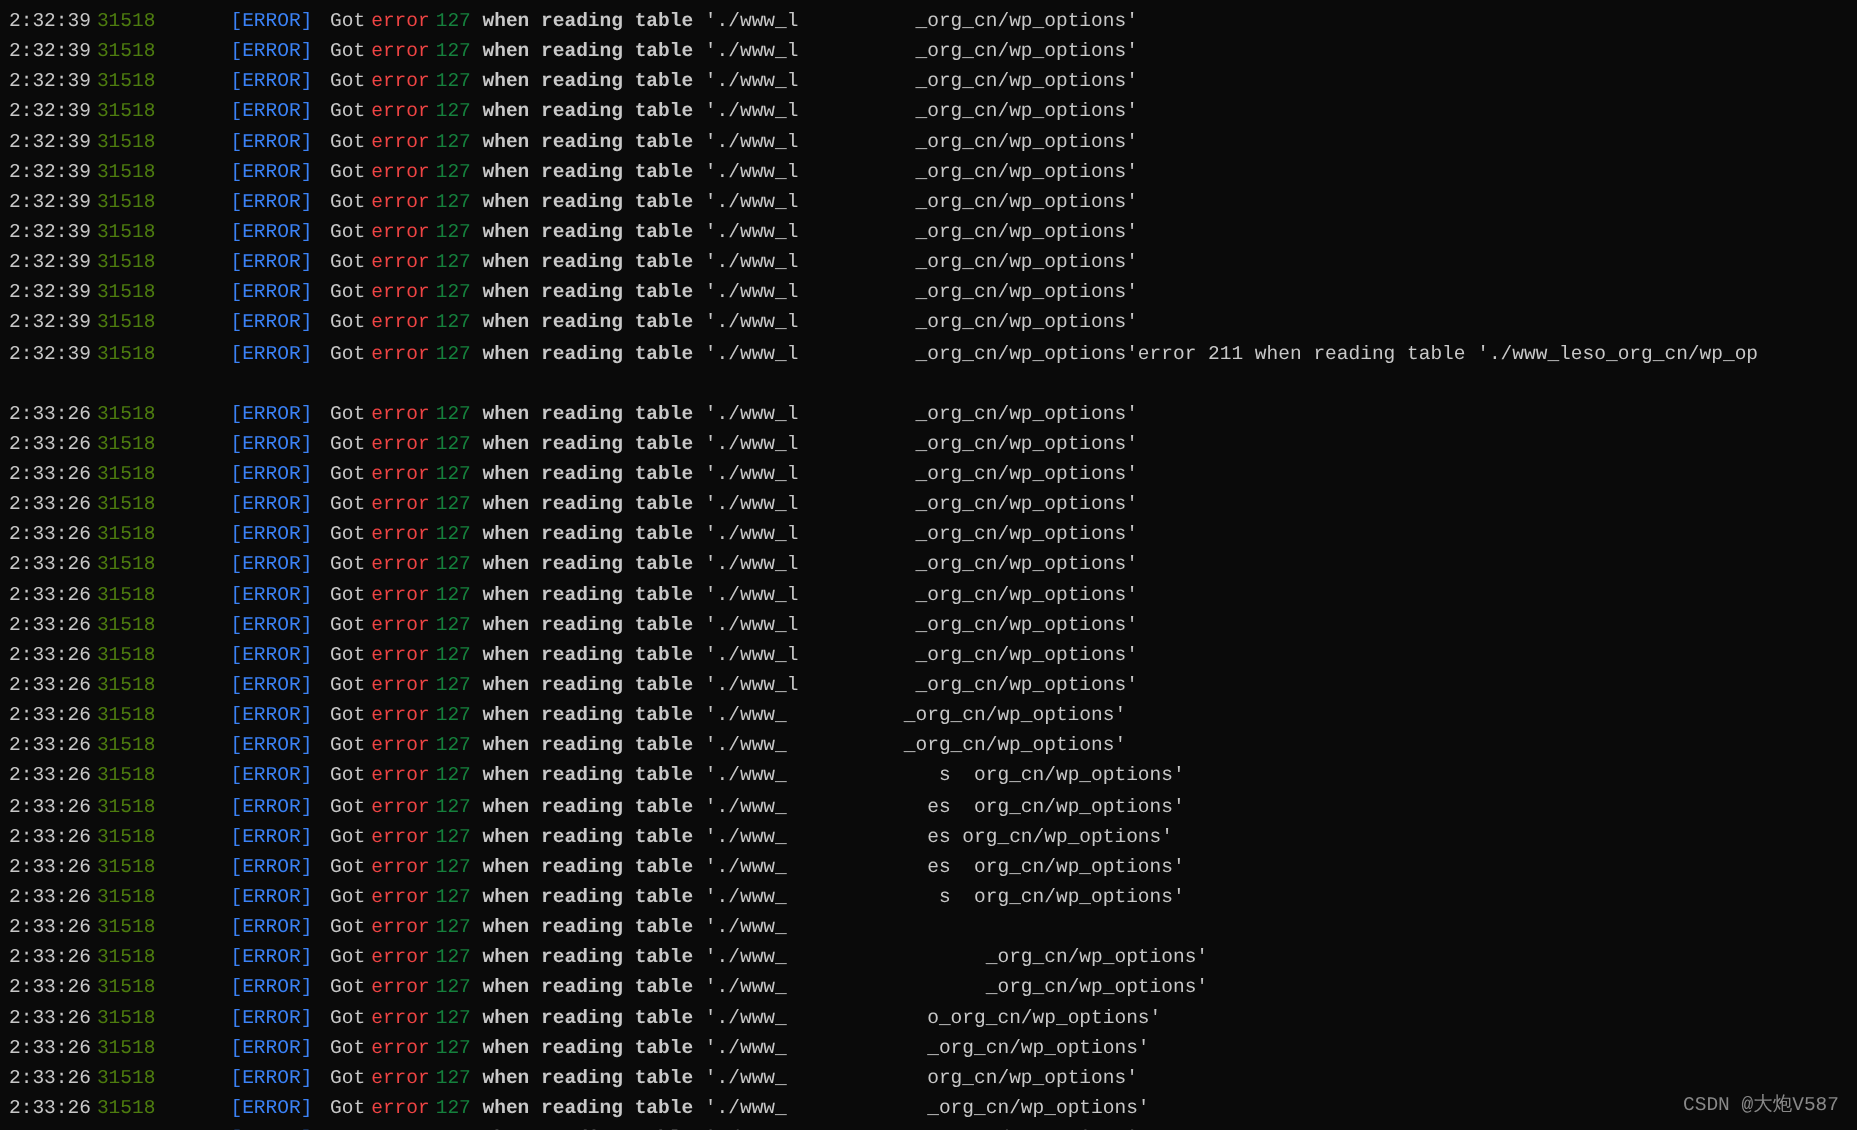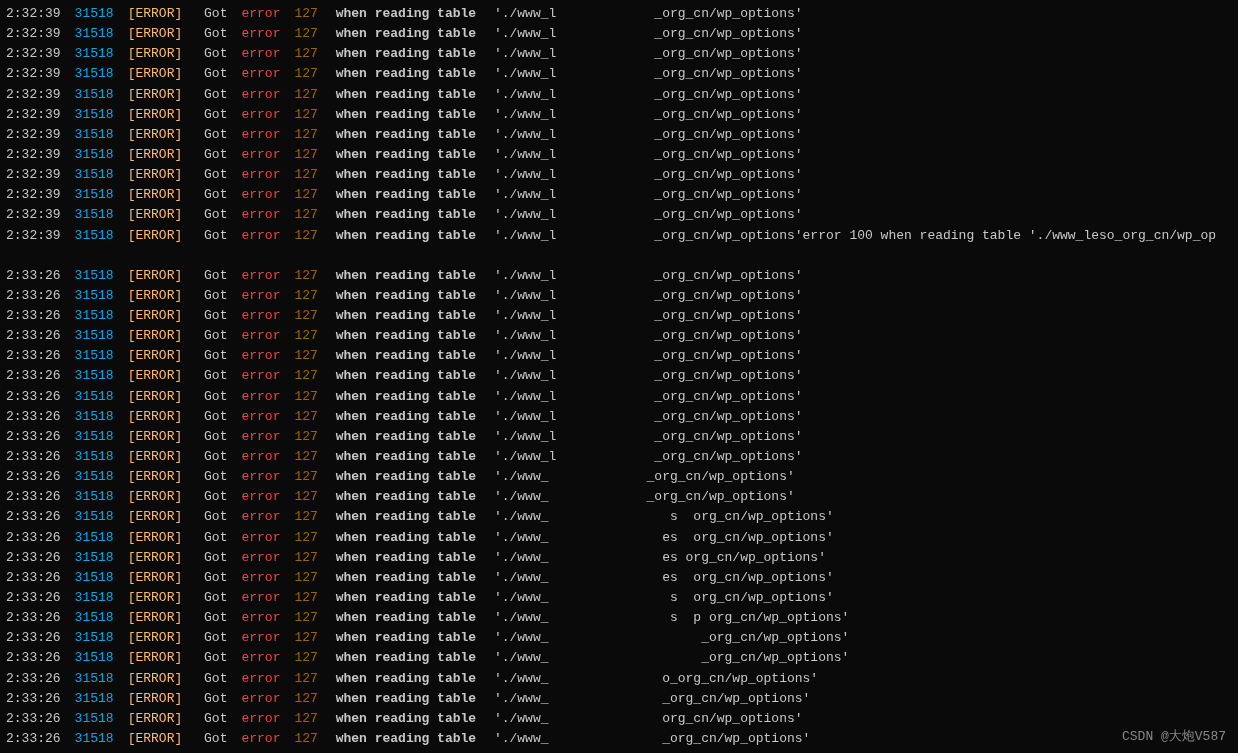--- a/index.html
+++ b/index.html
@@ -20,56 +20,56 @@
       padding: 4px 0;
       overflow: hidden;
       position: relative;
     }
     .log-line {
       white-space: nowrap;
       line-height: 1.55;
       padding: 0 6px;
       display: flex;
       align-items: baseline;
-      gap: 10px;
     }
     .log-line.empty {
       height: 20px;
     }
     .time {
       color: #c8c8c8;
       margin-right: 4px;
     }
     .pid {
-      color: #0ea5e9;
+      color: #4d7c0f;
       margin-right: 4px;
     }
     .error-tag {
       color: #ff3333;
       margin-right: 4px;
     }
     .got {
       color: #c8c8c8;
     }
     .error-word {
       color: #ef4444;
       margin: 0 4px;
     }
     .num {
-      color: #a16207;
+      color: #15803d;
     }
     .when-reading {
       color: #c8c8c8;
       font-weight: bold;
     }
     .table-path {
       color: #c8c8c8;
     }
     .bracket {
-      color: #fdba74;
+      color: #3b82f6;
+      margin-left: 46px;
     }
     .watermark {
       position: absolute;
       bottom: 8px;
       right: 12px;
       color: #888;
       font-size: 13px;
       font-family: 'Courier New', Courier, monospace;
     }
   </style>
@@ -214,21 +214,21 @@
   <div class="log-line">
     <span class="time">2:32:39</span>
     <span class="pid">31518</span>
     <span class="bracket error-tag">[ERROR]</span>
     <span class="got">&nbsp;Got</span>
     <span class="error-word">error</span>
     <span class="num">127</span>
     <span class="when-reading">&nbsp;when&nbsp;reading&nbsp;table&nbsp;</span>
     <span class="table-path">'./www_l</span>
     <span class="table-path" style="color:#333;">&nbsp;&nbsp;&nbsp;&nbsp;&nbsp;&nbsp;&nbsp;&nbsp;&nbsp;&nbsp;</span>
-    <span class="table-path">_org_cn/wp_options'error 100 when reading table './www_leso_org_cn/wp_op</span>
+    <span class="table-path">_org_cn/wp_options'error 211 when reading table './www_leso_org_cn/wp_op</span>
   </div>
 
   <div class="log-line empty"></div>
 
   <div class="log-line">
     <span class="time">2:33:26</span>
     <span class="pid">31518</span>
     <span class="bracket error-tag">[ERROR]</span>
     <span class="got">&nbsp;Got</span>
     <span class="error-word">error</span>
@@ -433,21 +433,20 @@
   <div class="log-line">
     <span class="time">2:33:26</span>
     <span class="pid">31518</span>
     <span class="bracket error-tag">[ERROR]</span>
     <span class="got">&nbsp;Got</span>
     <span class="error-word">error</span>
     <span class="num">127</span>
     <span class="when-reading">&nbsp;when&nbsp;reading&nbsp;table&nbsp;</span>
     <span class="table-path">'./www_</span>
     <span class="table-path" style="color:#333;">&nbsp;&nbsp;&nbsp;&nbsp;&nbsp;&nbsp;&nbsp;&nbsp;&nbsp;&nbsp;&nbsp;</span>
-    <span class="table-path">&nbsp;&nbsp;s&nbsp;&nbsp;p&nbsp;org_cn/wp_options'</span>
   </div>
   <div class="log-line">
     <span class="time">2:33:26</span>
     <span class="pid">31518</span>
     <span class="bracket error-tag">[ERROR]</span>
     <span class="got">&nbsp;Got</span>
     <span class="error-word">error</span>
     <span class="num">127</span>
     <span class="when-reading">&nbsp;when&nbsp;reading&nbsp;table&nbsp;</span>
     <span class="table-path">'./www_</span>

